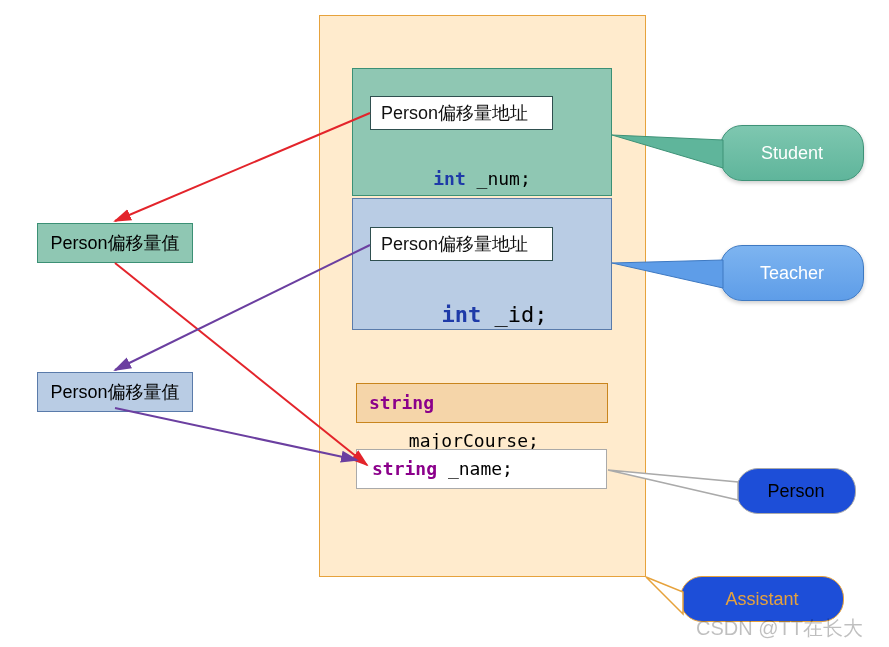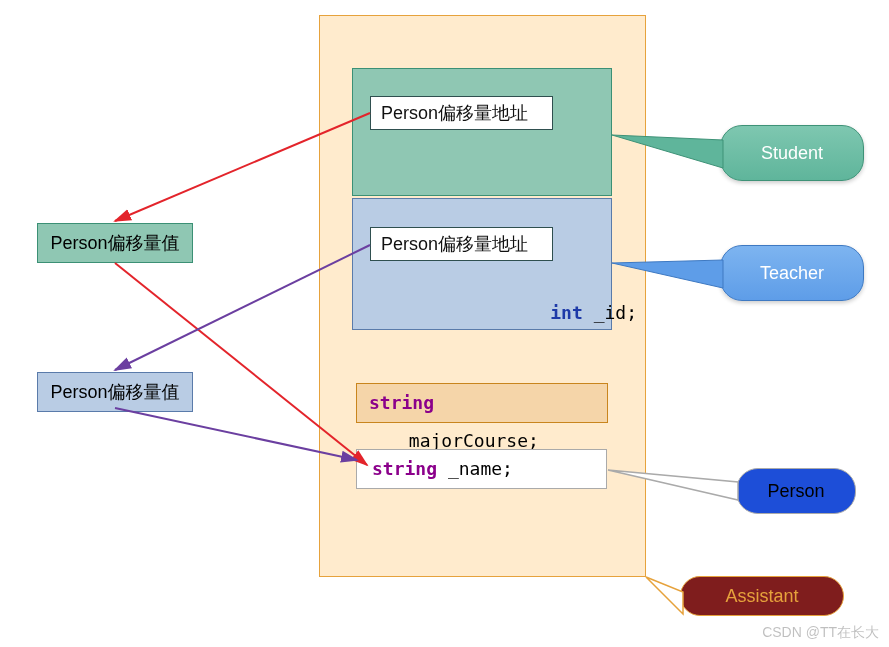--- a/index.html
+++ b/index.html
@@ -79,23 +79,23 @@
     font-size: 18px;
     color: #111;
     line-height: 32px;
     padding-left: 10px;
   }
   .teacher-id {
     position: absolute;
     left: 352px;
     top: 302px;
     width: 285px;
-    text-align: right;
-    font-family: Consolas, monospace;
-    font-size: 18px;
+    text-align: center;
+    font-family: Consolas, monospace;
+    font-size: 22px;
   }
   .teacher-id .kw { color: #1E3AA8; font-weight: bold; }
   .teacher-id .field { color: #000; }
 
   
   .major-box {
     position: absolute;
     left: 356px;
     top: 383px;
     width: 252px;
@@ -177,50 +177,55 @@
     color: #fff;
     box-shadow: 0 2px 4px rgba(0,0,0,0.2);
   }
   .callout-person {
     left: 736px; top: 468px; width: 120px; height: 46px;
     background: #1d4ed8;
     border: 1.5px solid #aaa;
     color: #000;
   }
   .callout-assistant {
-    left: 680px; top: 576px; width: 164px; height: 40px;
-    background: #7f1d1d;
+    left: 680px; top: 576px; width: 164px; height: 46px;
+    background: #1d4ed8;
     border: 1.5px solid #E6A23C;
     color: #E6A23C;
   }
 
   svg.arrows {
     position: absolute;
     left: 0; top: 0;
     width: 889px; height: 647px;
     pointer-events: none;
   }
 
   .watermark {
     position: absolute;
-    right: 10px;
+    right: 26px;
     bottom: 5px;
-    font-size: 14px;
+    font-size: 20px;
     color: rgba(0,0,0,0.25);
   }
 </style>
 </head>
 <body>
 
 <div class="stage">
 
   <div class="main-container"></div>
 
   <div class="student-block"></div>
   <div class="student-addr">Person偏移量地址</div>
+  <div class="student-num">
+    <span class="kw">int</span>
+    <span> </span>
+    <span class="field">_num;</span>
+  </div>
 
   <div class="teacher-block"></div>
   <div class="teacher-addr">Person偏移量地址</div>
   <div class="teacher-id">
     <span class="kw">int</span>
     <span> </span>
     <span class="field">_id;</span>
   </div>
 
   <div class="major-box">

